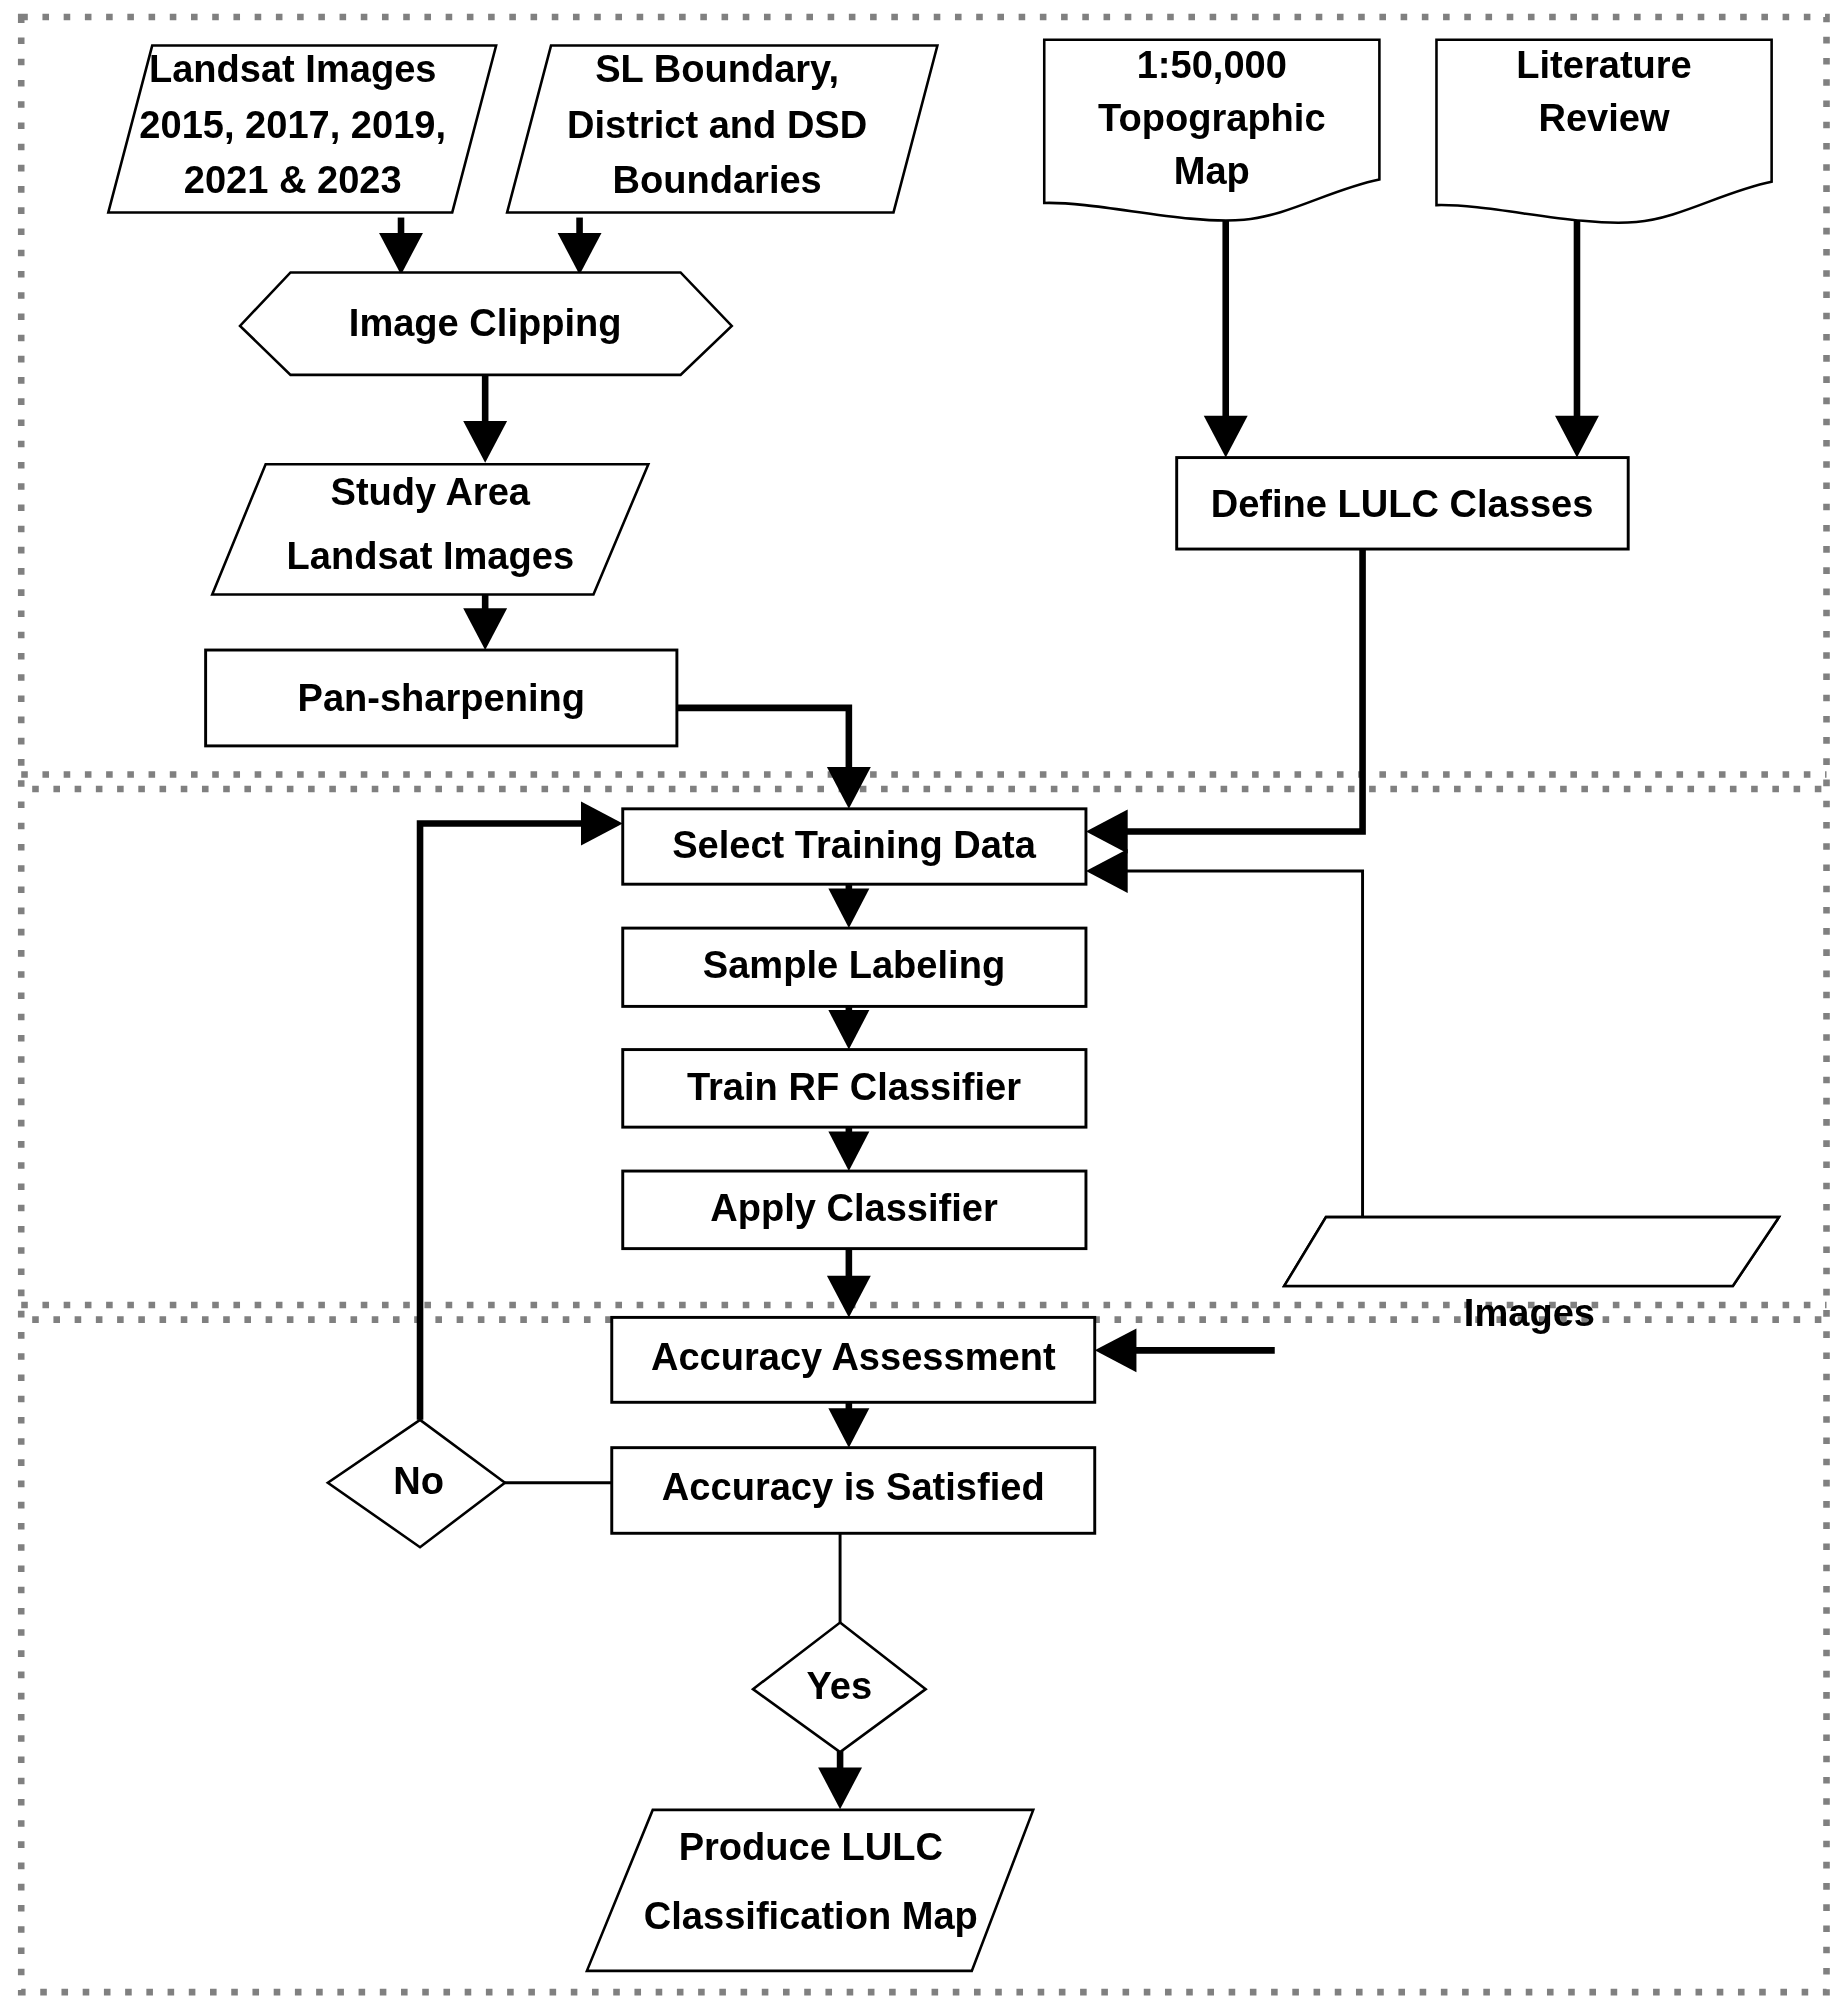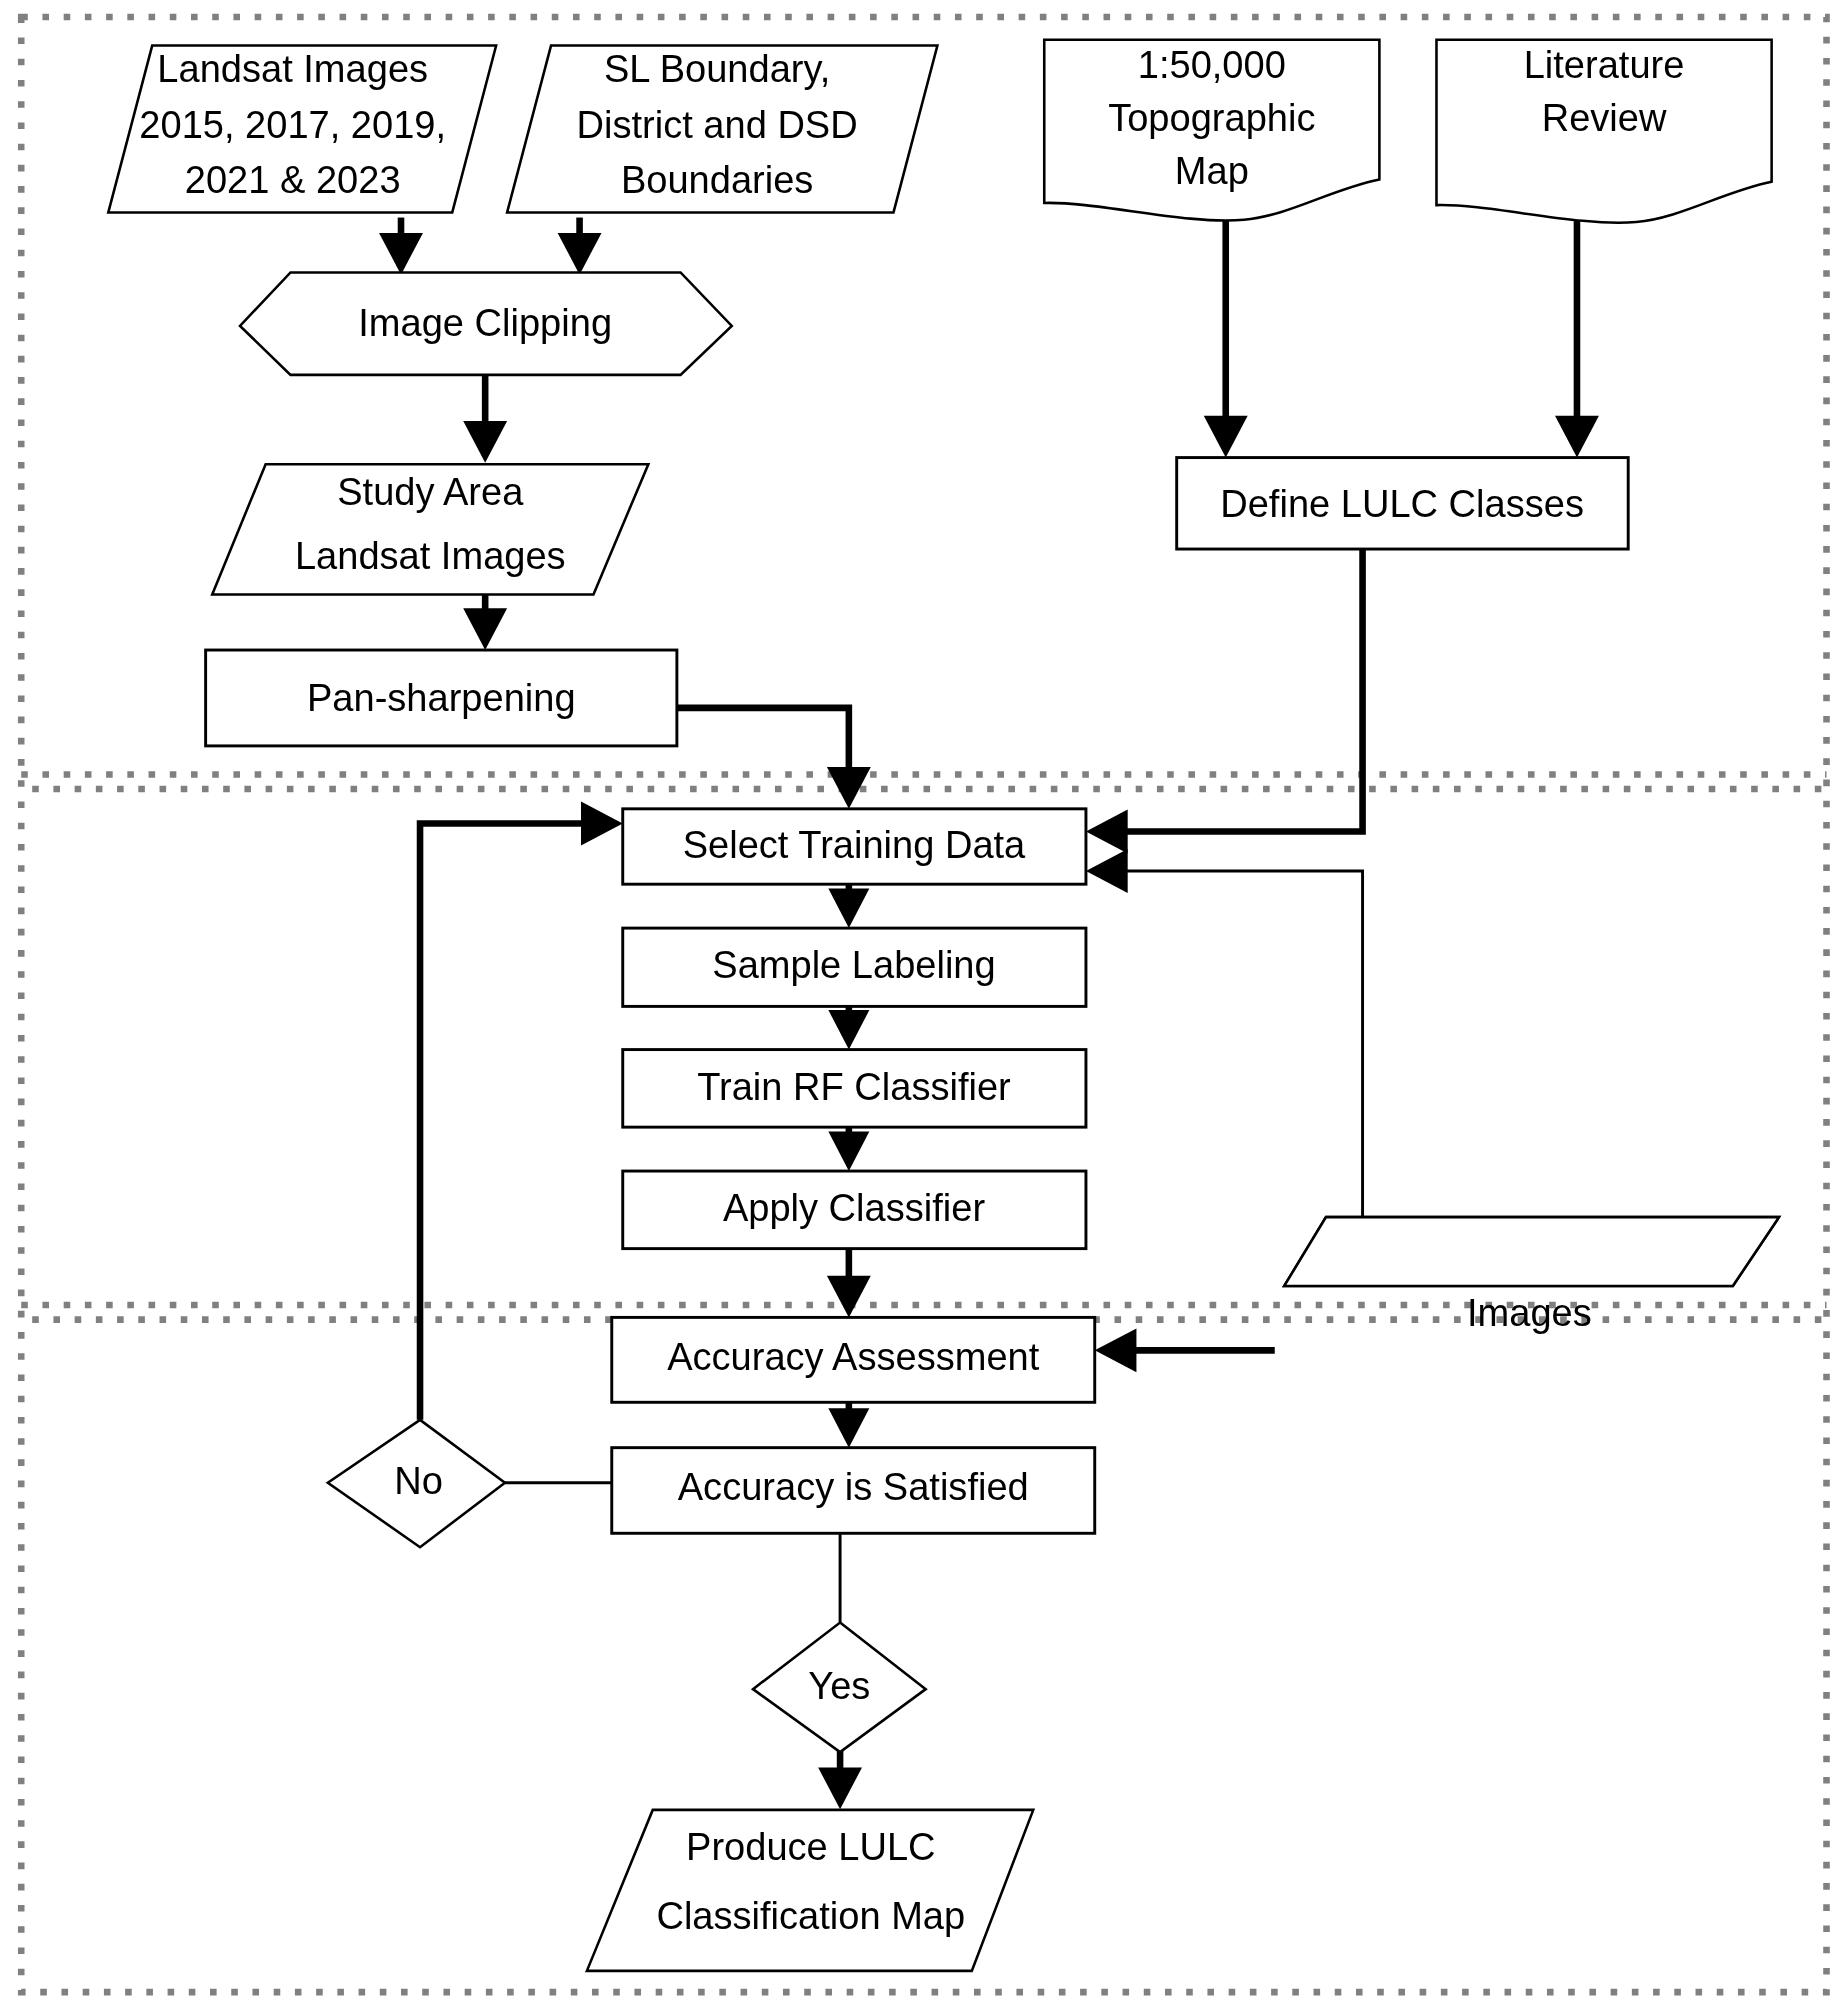--- a/index.html
+++ b/index.html
@@ -9,20 +9,21 @@
   }
   body {
     font-family: "Liberation Sans", sans-serif;
   }
   #root {
     position: relative;
     width: 1847px;
     height: 2015px;
     background: #ffffff;
     overflow: hidden;
+    font-weight: bold;
   }
   svg#flow {
     position: absolute;
     top: 0;
     left: 0;
     width: 1847px;
     height: 2015px;
   }
   .shape {
     fill: #ffffff;

